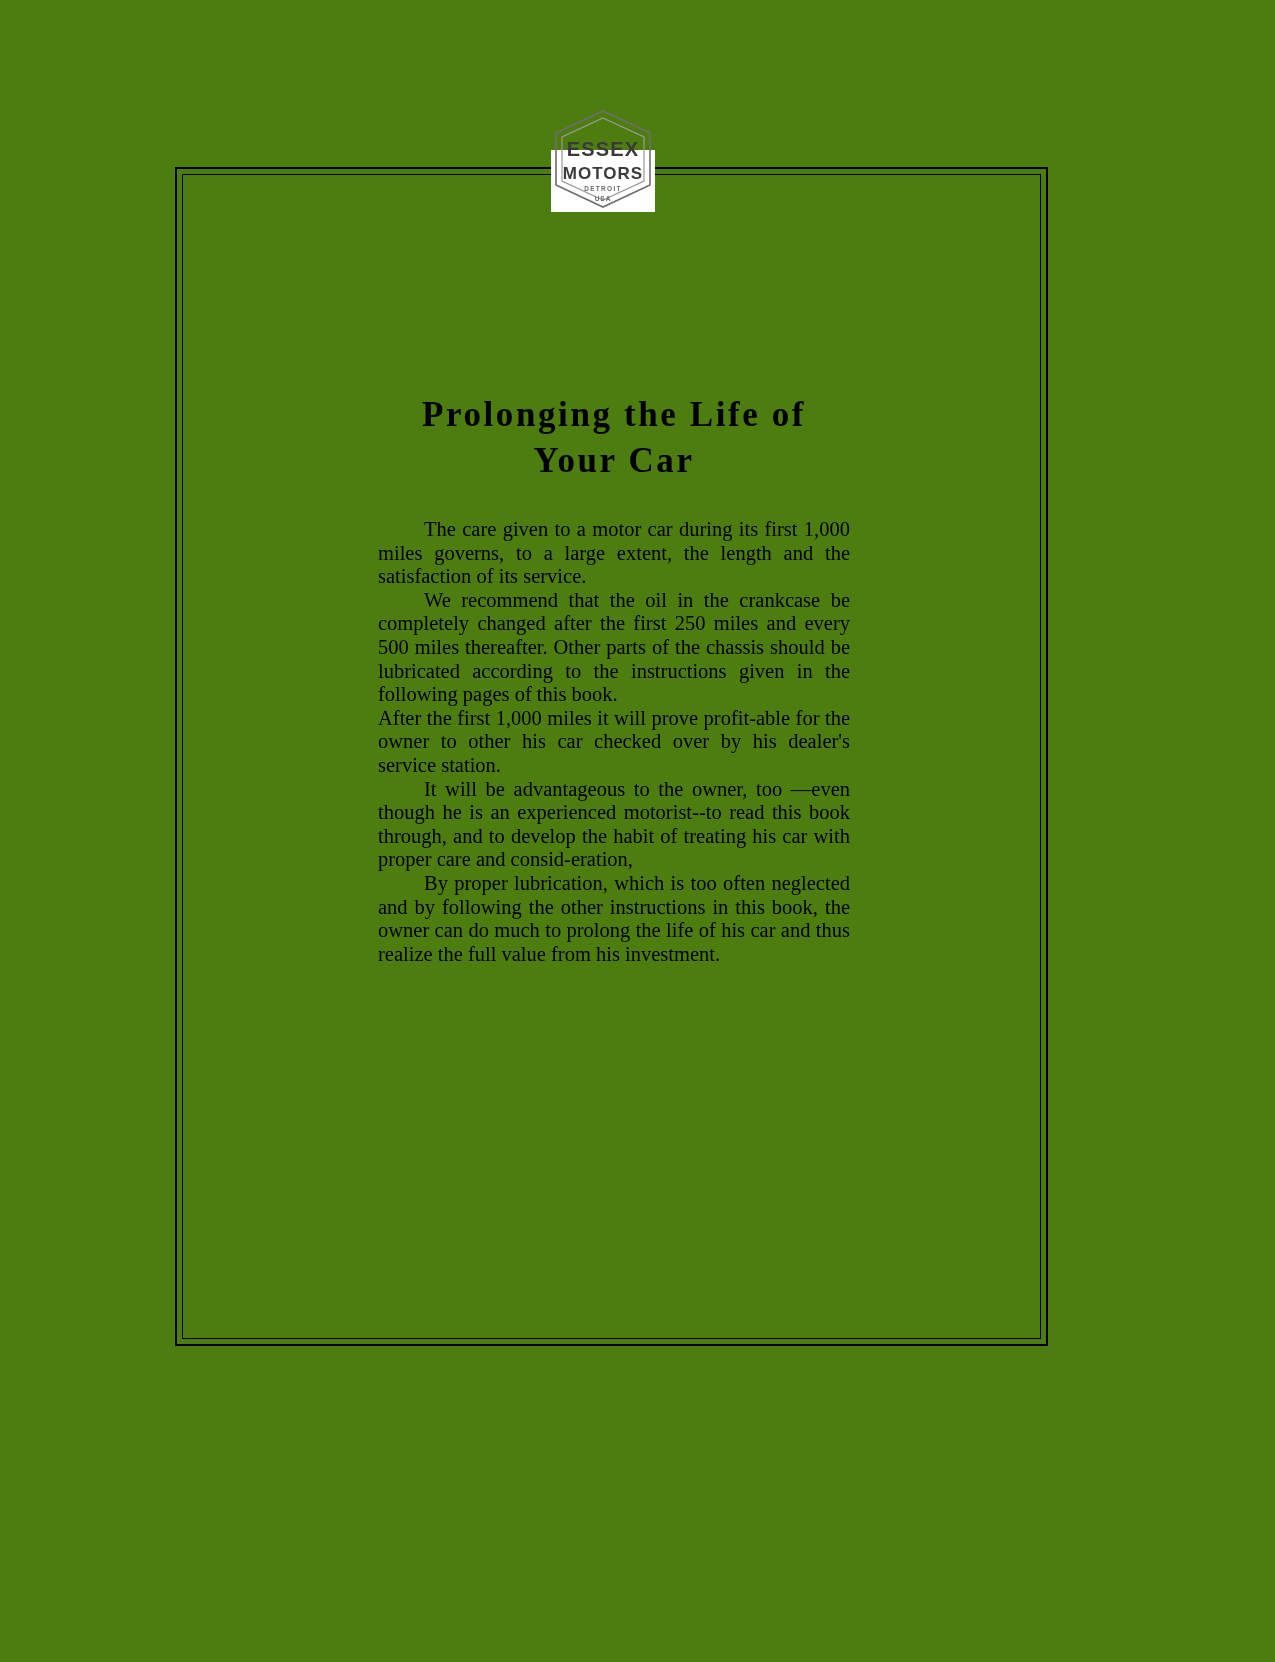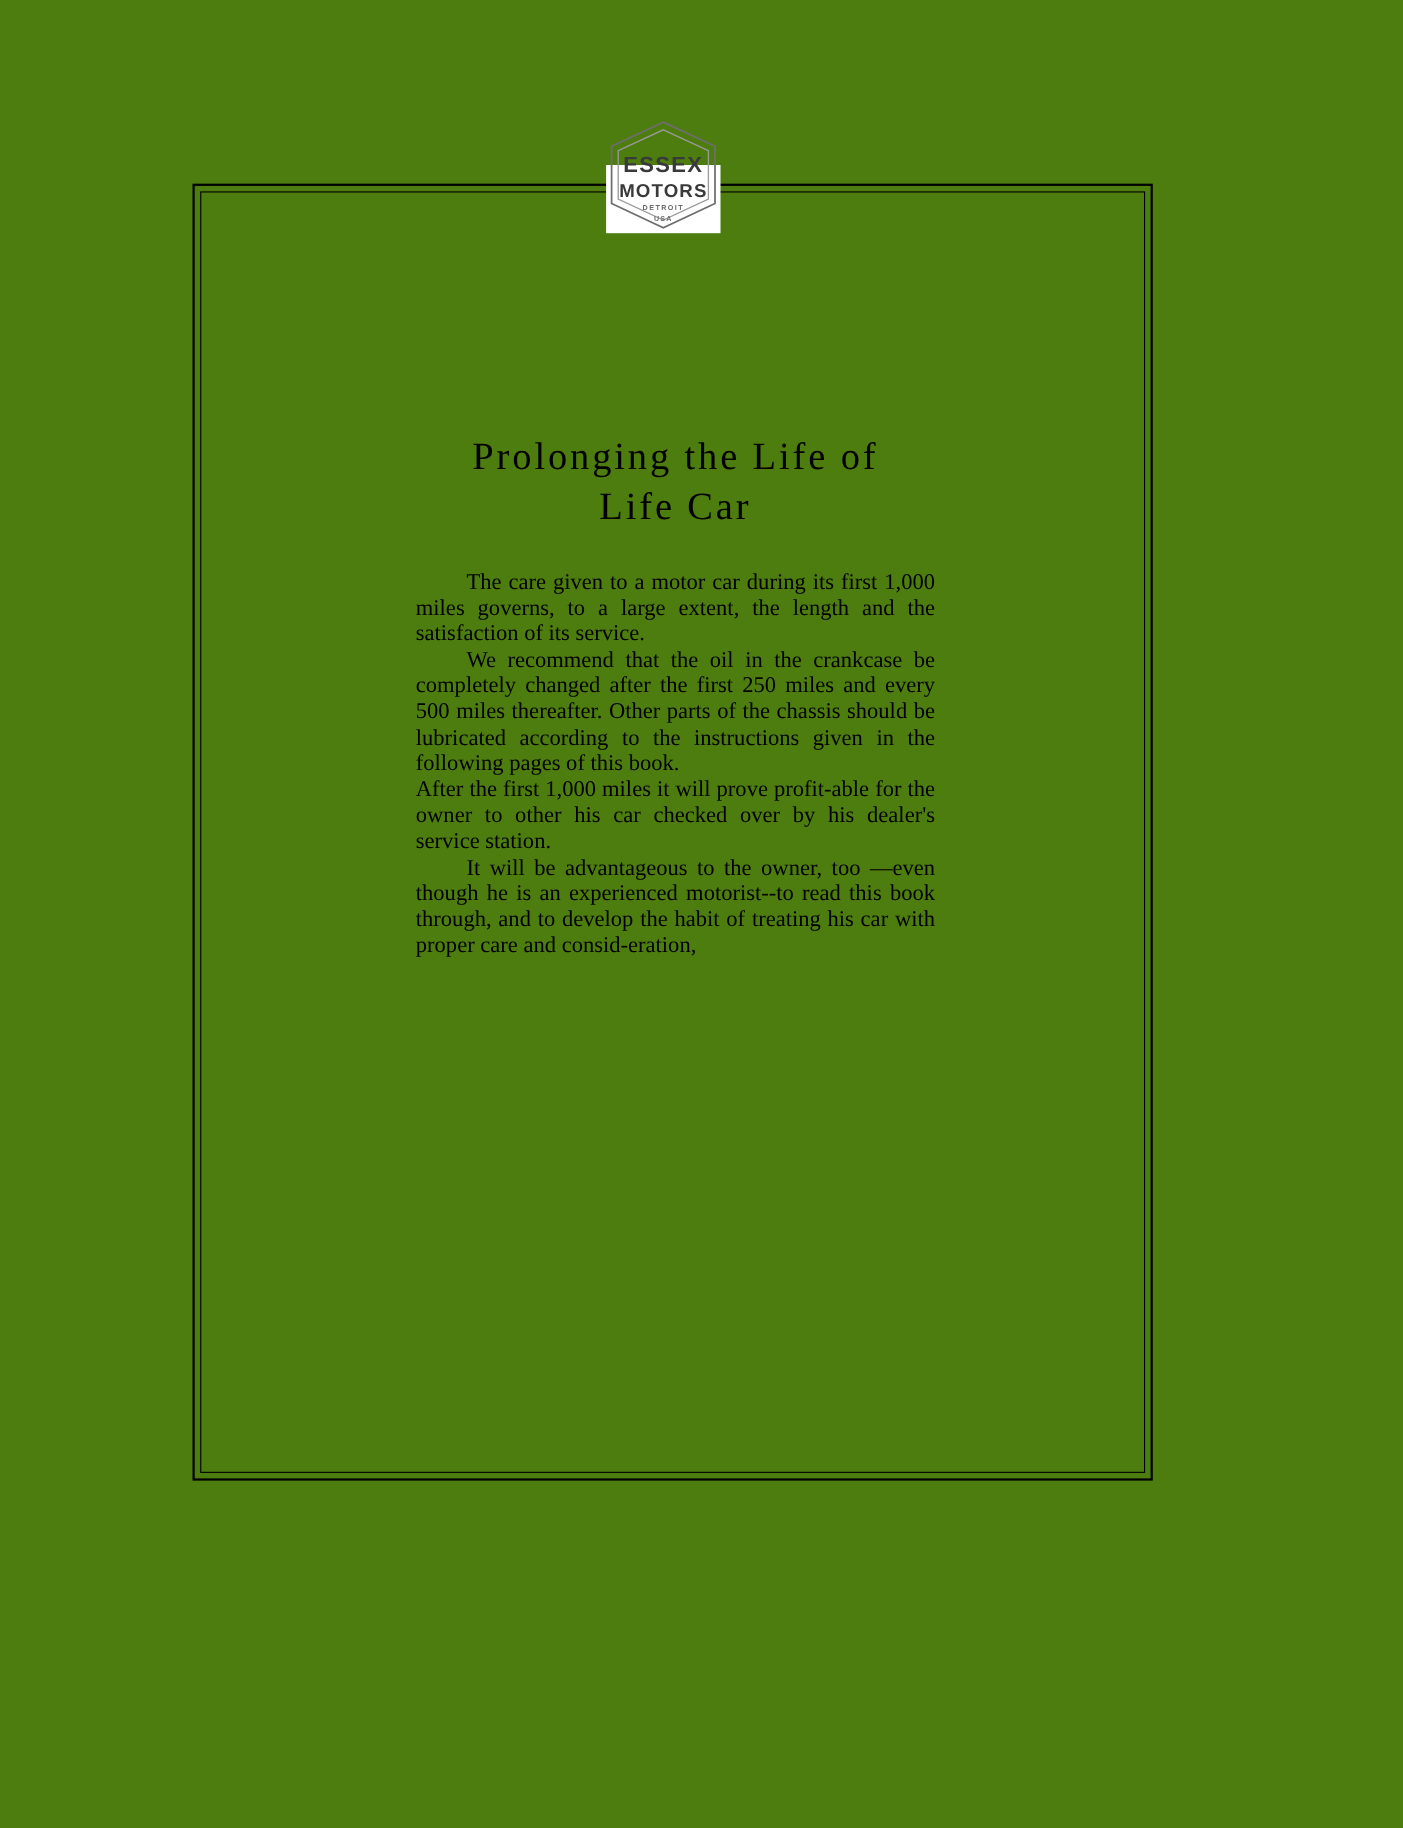--- a/index.html
+++ b/index.html
@@ -64,21 +64,21 @@
     position: absolute;
     left: 378px;
     top: 392px;
     width: 472px;
   }
 
   .doc-title {
     margin: 0 0 26px 0;
     font-size: 35px;
     line-height: 46px;
-    font-weight: normal;
+    font-weight: bold;
     letter-spacing: 2.6px;
     text-align: center;
     color: #000000;
     font-family: "Liberation Serif", "DejaVu Serif", serif;
   }
 
   .para {
     margin: 0 0 0 0;
     font-size: 20.5px;
     line-height: 23.6px;
@@ -118,23 +118,24 @@
       <text x="52" y="83" text-anchor="middle" font-family="Liberation Sans, sans-serif" font-size="6.5" font-weight="bold" letter-spacing="1.3" fill="#6a6a6a">DETROIT</text>
 
       <text x="52" y="92.5" text-anchor="middle" font-family="Liberation Sans, sans-serif" font-size="6.5" font-weight="bold" letter-spacing="1.0" fill="#6a6a6a">USA</text>
     </svg>
   </div>
 
   <div class="content">
 
     <h1 class="doc-title">
       <span>Prolonging the Life of</span><br>
-      <span>Life Car</span>
+      <span>Your Car</span>
     </h1>
 
     <p class="para indent">The care given to a motor car during its first 1,000 miles governs, to a large extent, the length and the satisfaction of its service.</p>
     <p class="para indent">We recommend that the oil in the crankcase be completely changed after the first 250 miles and every 500 miles thereafter. Other parts of the chassis should be lubricated according to the instructions given in the following pages of this book.</p>
     <p class="para noindent">After the first 1,000 miles it will prove profit-able for the owner to other his car checked over by his dealer's service station.</p>
     <p class="para indent">It will be advantageous to the owner, too —even though he is an experienced motorist--to read this book through, and to develop the habit of treating his car with proper care and consid-eration,</p>
+    <p class="para indent">By proper lubrication, which is too often neglected and by following the other instructions in this book, the owner can do much to prolong the life of his car and thus realize the full value from his investment.</p>
 
   </div>
 
 </div>
 
 </body></html>

